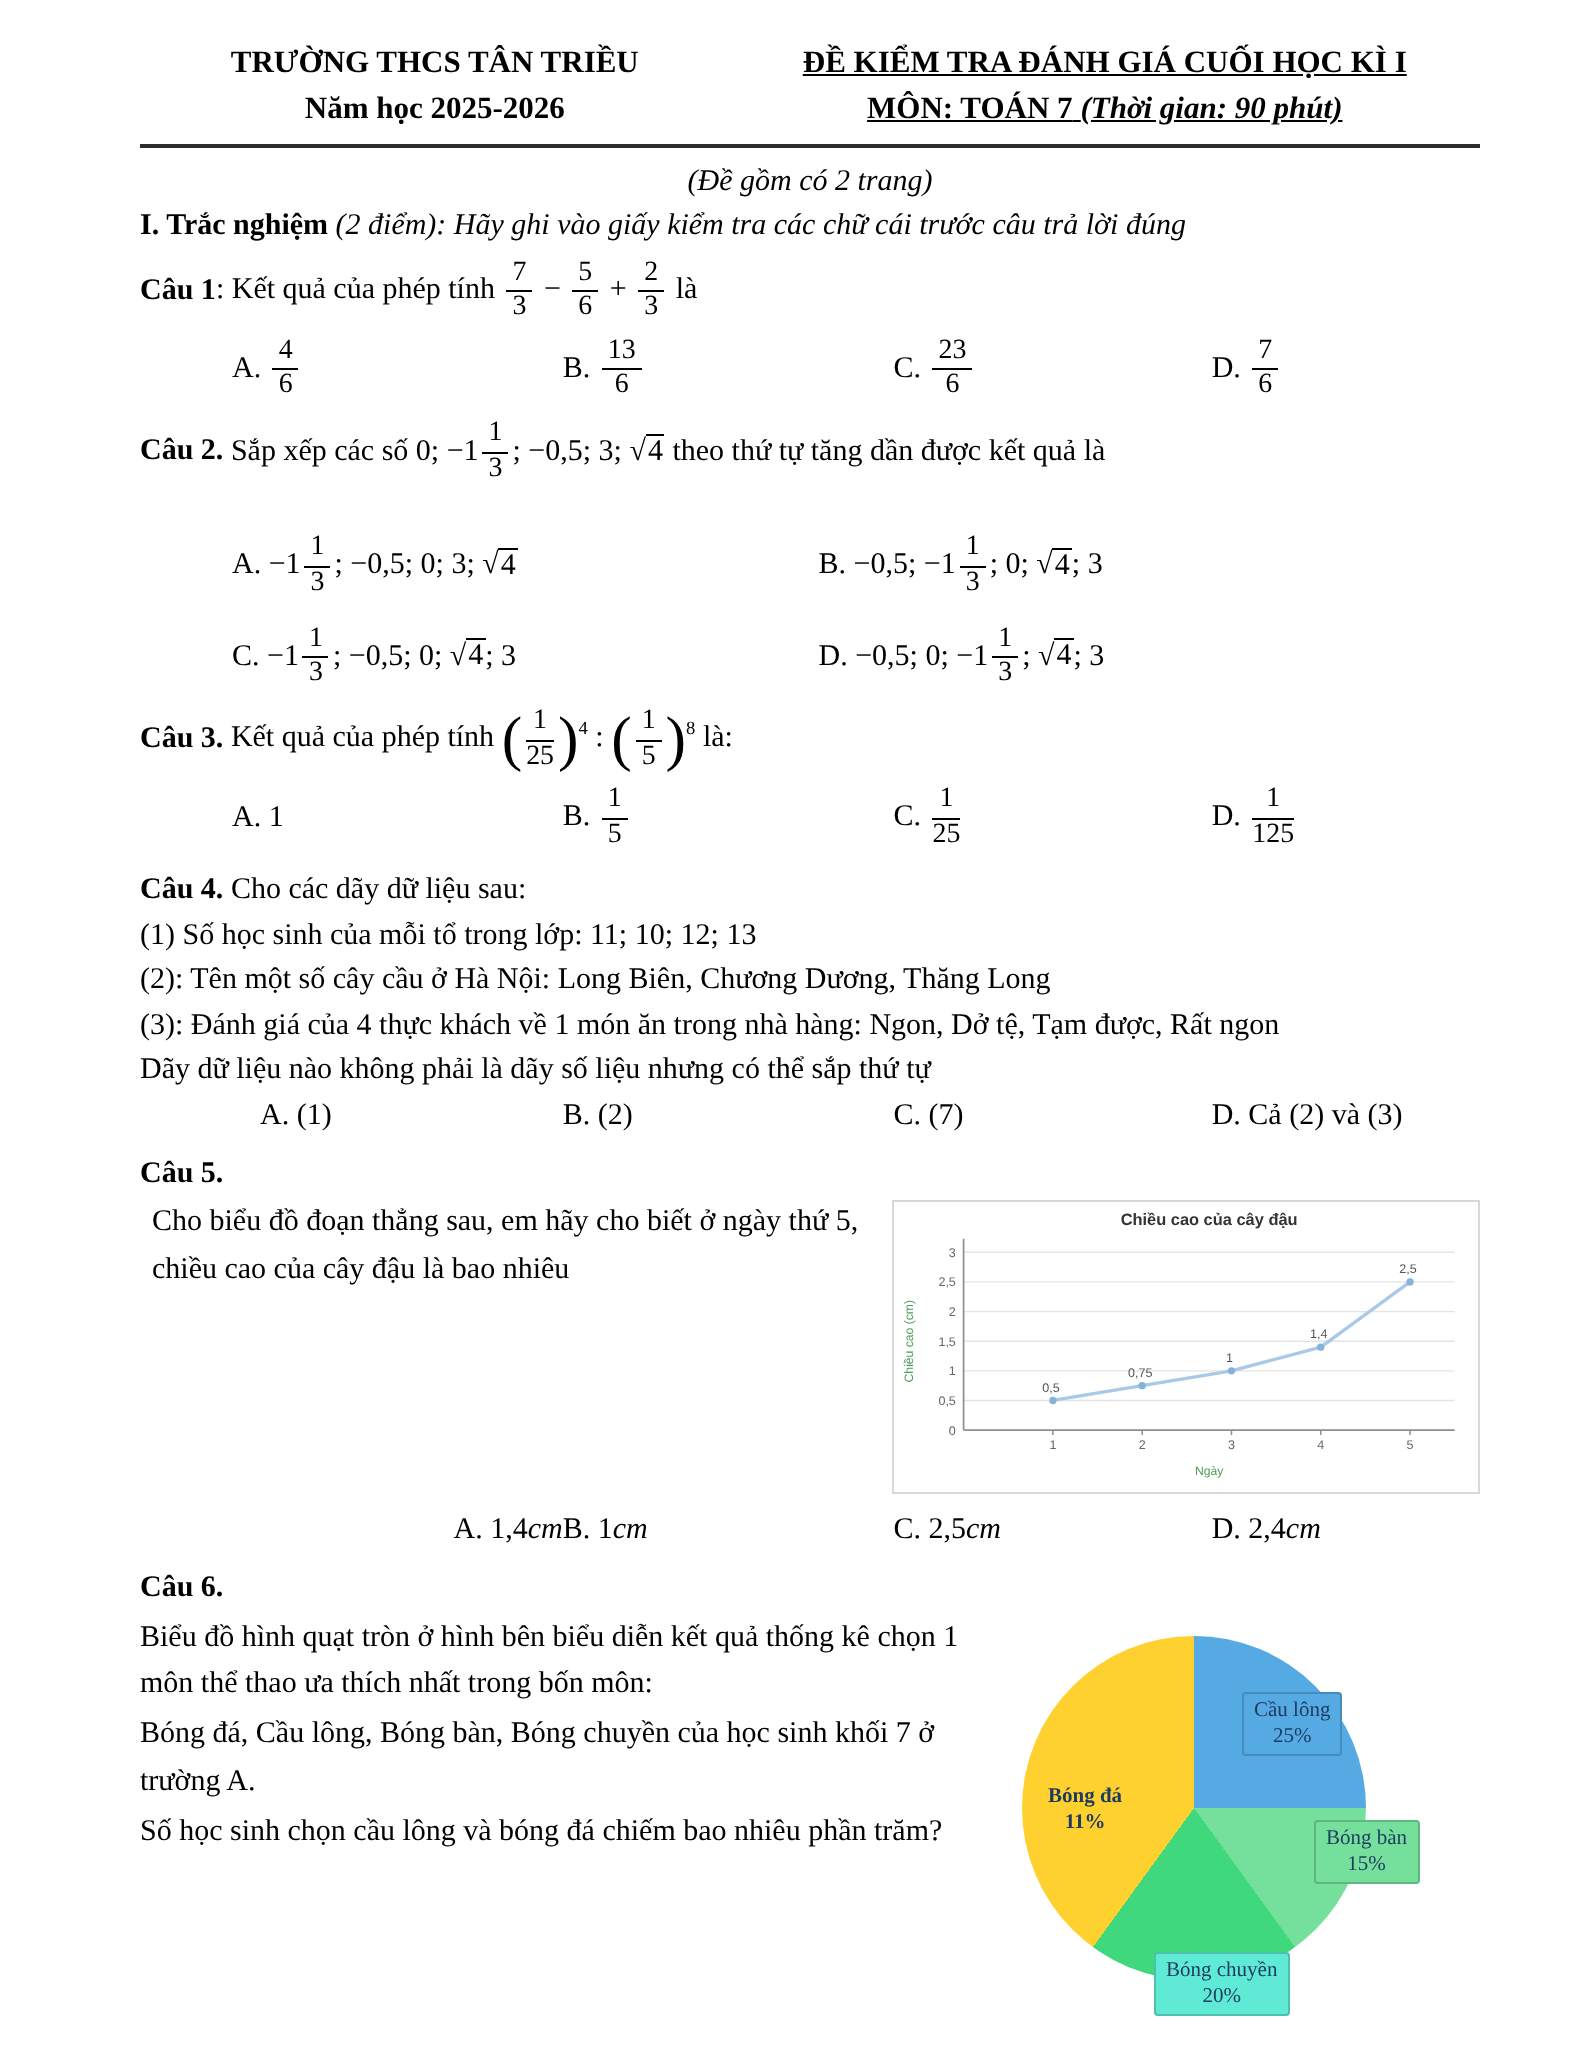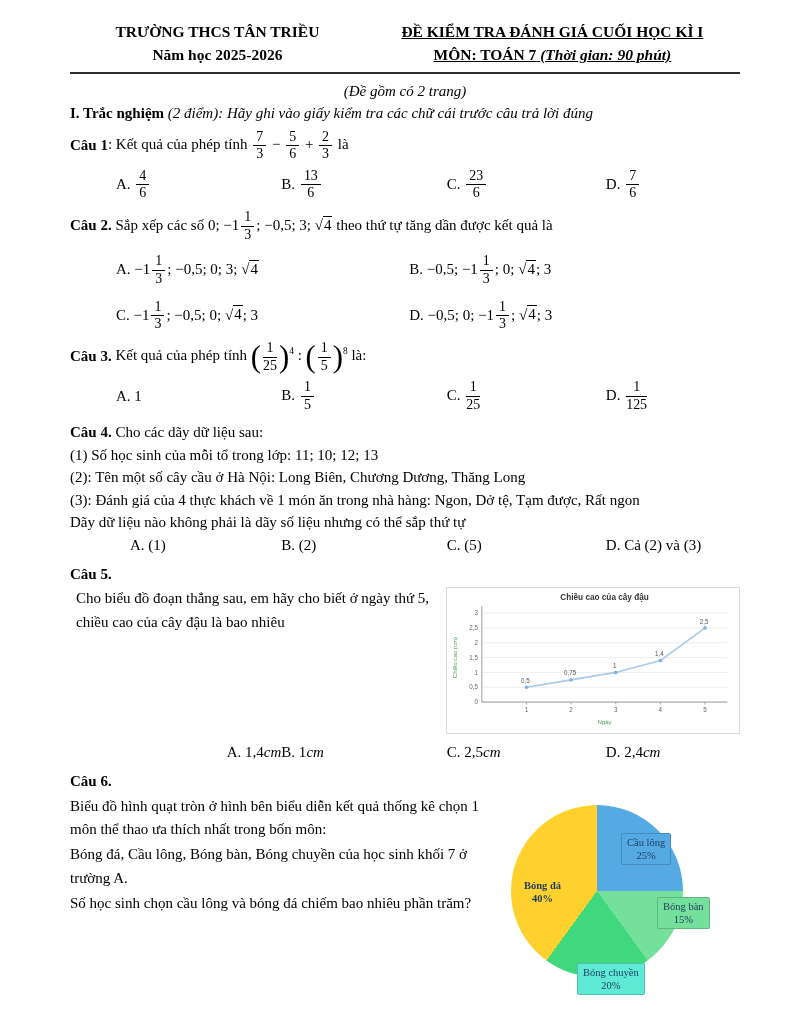--- a/index.html
+++ b/index.html
@@ -9,21 +9,21 @@
   .h-left{width:44%;text-align:center;font-weight:bold;font-size:15.5px;line-height:1.5;}
   .h-right{width:56%;text-align:center;font-weight:bold;font-size:15.5px;line-height:1.5;text-decoration:underline;}
   .h-rule{border-bottom:2px solid #2d2d2d;margin-top:5px;}
   .italic{font-style:italic;}
   .page-note{text-align:center;font-style:italic;margin:9px 0 5px;}
   .section-title{margin:0 0 8px;}
   .q{margin-bottom:9px;}
   .q-label{font-weight:bold;}
   .q-line{line-height:1.5;}
   .opts4{display:grid;grid-template-columns:26.5% 26.5% 25.5% 21.5%;margin-left:46px;margin-top:7px;align-items:center;}
-  .opts2{display:grid;grid-template-columns:47% 53%;margin-left:46px;margin-top:12px;row-gap:13px;align-items:center;}
+  .opts2{display:grid;grid-template-columns:47% 53%;margin-left:46px;margin-top:25px;row-gap:13px;align-items:center;}
   
   .frac{display:inline-flex;flex-direction:column;text-align:center;vertical-align:middle;line-height:1.05;font-size:0.93em;margin:0 2px;}
   .fn{border-bottom:1px solid #000;padding:0 3px 1px;}
   .fd{padding-top:1px;}
   .sqrt{white-space:nowrap;}
   .sqrt .rad{border-top:1px solid #000;padding:0 1px;}
   .bp{font-size:2.05em;font-weight:400;vertical-align:middle;line-height:0;}
   sup{font-size:0.62em;}
   
   .q5-body{display:flex;gap:14px;margin-top:2px;}
@@ -162,21 +162,21 @@
     <div class="q-line">
       <span class="q-label">Câu 4.</span><span> Cho các dãy dữ liệu sau:</span>
     </div>
     <div class="q-line">(1) Số học sinh của mỗi tổ trong lớp: 11; 10; 12; 13</div>
     <div class="q-line">(2): Tên một số cây cầu ở Hà Nội: Long Biên, Chương Dương, Thăng Long</div>
     <div class="q-line">(3): Đánh giá của 4 thực khách về 1 món ăn trong nhà hàng: Ngon, Dở tệ, Tạm được, Rất ngon</div>
     <div class="q-line">Dãy dữ liệu nào không phải là dãy số liệu nhưng có thể sắp thứ tự</div>
     <div class="opts4" style="margin-top:3px;">
       <span style="margin-left:14px;">A. (1)</span>
       <span>B. (2)</span>
-      <span>C. (5)</span>
+      <span>C. (7)</span>
       <span>D. Cả (2) và (3)</span>
     </div>
   </div>
 
   <div class="q">
     <div class="q-line q-label">Câu 5.</div>
     <div class="q5-body">
       <div class="q5-text">Cho biểu đồ đoạn thẳng sau, em hãy cho biết ở ngày thứ 5, chiều cao của cây đậu là bao nhiêu</div>
       <div class="chart-box" id="chart5">
           <svg viewBox="0 0 300 150" width="290">
@@ -237,18 +237,18 @@
       <div class="q6-text">
         <p>Biểu đồ hình quạt tròn ở hình bên biểu diễn kết quả thống kê chọn 1 môn thể thao ưa thích nhất trong bốn môn:</p>
         <p>Bóng đá, Cầu lông, Bóng bàn, Bóng chuyền của học sinh khối 7 ở trường A.</p>
         <p>Số học sinh chọn cầu lông và bóng đá chiếm bao nhiêu phần trăm?</p>
       </div>
       <div class="pie-wrap">
         <div class="pie" id="pie6" style="background: conic-gradient(rgb(85, 170, 228) 0%, rgb(85, 170, 228) 25%, rgb(116, 224, 156) 25%, rgb(116, 224, 156) 40%, rgb(63, 216, 125) 40%, rgb(63, 216, 125) 60%, rgb(255, 209, 46) 60%, rgb(255, 209, 46) 100%);"></div>
         <div class="plbl plbl-caulong" style="background: rgb(85, 170, 228);"><span class="plbl-name">Cầu lông</span><br><span class="plbl-pct">25%</span></div>
         <div class="plbl plbl-bongban" style="background: rgb(116, 224, 156);"><span class="plbl-name">Bóng bàn</span><br><span class="plbl-pct">15%</span></div>
         <div class="plbl plbl-bongchuyen" style="background: #5eead4;"><span class="plbl-name">Bóng chuyền</span><br><span class="plbl-pct">20%</span></div>
-        <div class="plbl plbl-bongda plbl-clear"><span class="plbl-name">Bóng đá</span><br><span class="plbl-pct">40%</span></div>
+        <div class="plbl plbl-bongda plbl-clear"><span class="plbl-name">Bóng đá</span><br><span class="plbl-pct">11%</span></div>
       </div>
     </div>
   </div>
 
 </div>
 
 </body></html>

